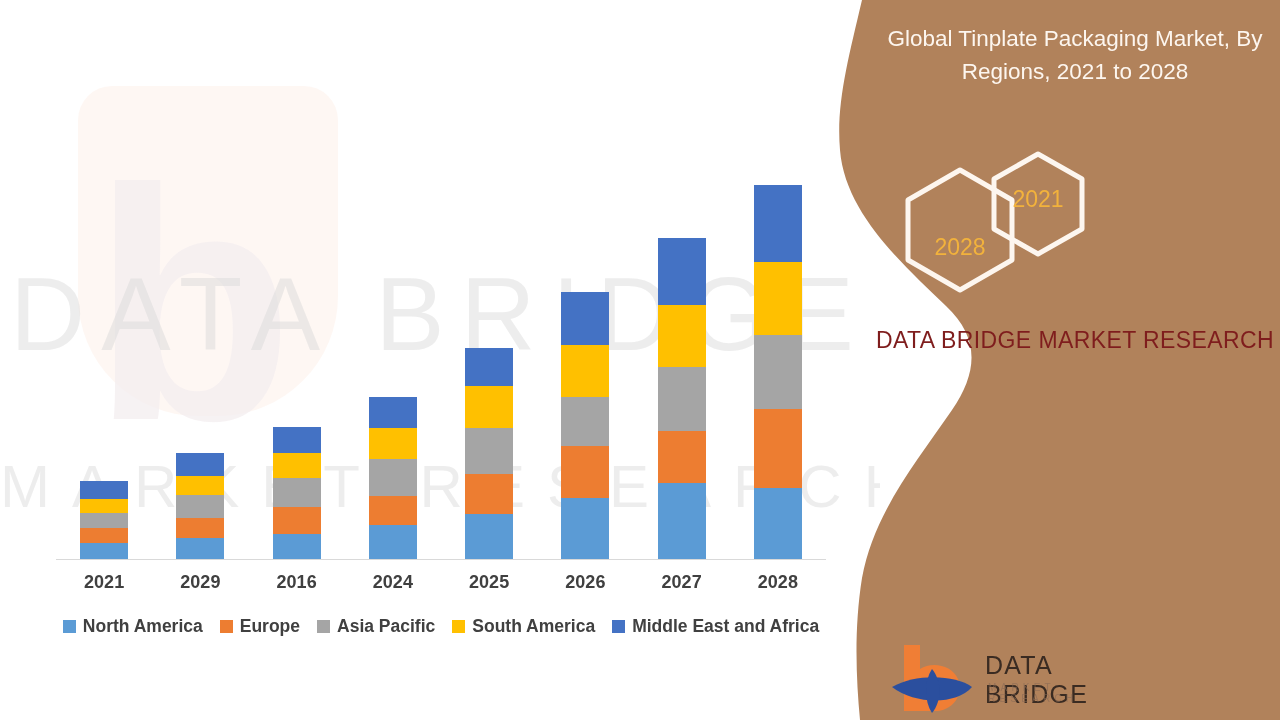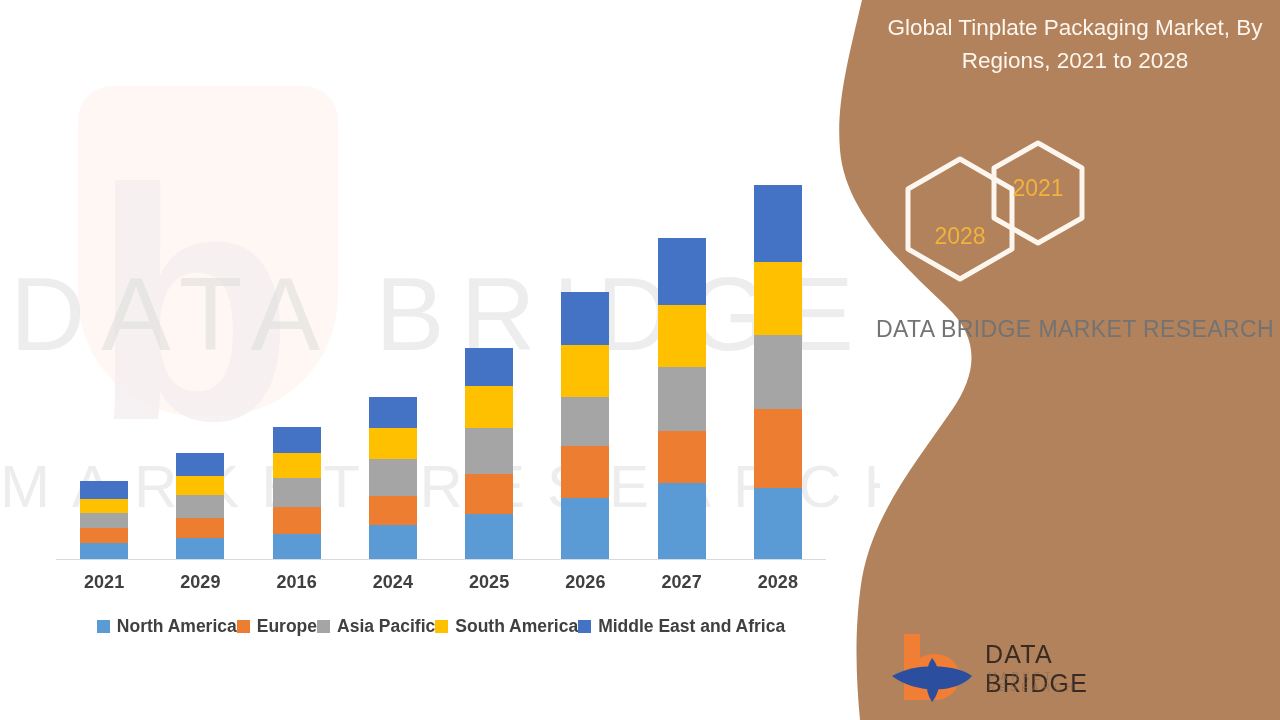--- a/index.html
+++ b/index.html
@@ -41,42 +41,42 @@
               align-items:center; justify-content:flex-end; height:100%; }
   .bar { width:48px; display:flex; flex-direction:column; }
   .seg { width:100%; }
 
   .xlabels { position:absolute; left:56px; top:572px; width:770px;
              display:flex; }
   .xlabel { flex:1; text-align:center; color:#404040; font-size:18px;
             font-weight:700; }
 
   .legend { position:absolute; left:56px; top:616px; width:770px;
-            display:flex; justify-content:center; align-items:center; }
+            display:flex; justify-content:center; align-items:center; gap:17px; }
   .legend-item { display:flex; align-items:center; gap:7px; }
   .legend-swatch { width:13px; height:13px; flex:0 0 auto; }
   .legend-label { color:#404040; font-size:17.5px; font-weight:700; white-space:nowrap; }
 
   
   .right-panel { position:absolute; left:0; top:0; width:1280px; height:720px;
                  pointer-events:none; }
   .right-fill { position:absolute; inset:0; }
 
-  .right-content { position:absolute; left:860px; top:3px; width:420px; height:560px; }
+  .right-content { position:absolute; left:860px; top:14px; width:420px; height:560px; }
 
   .panel-title { position:absolute; left:10px; top:8px; width:410px;
                  text-align:center; color:#fdf6ef; font-size:22.5px;
                  line-height:33px; font-weight:400; }
 
   .hexwrap { position:absolute; left:0px; top:128px; width:420px; height:160px; }
   .hex-label { position:absolute; color:#f2b23c; font-size:23px; font-weight:400;
                text-align:center; width:100px; }
 
   .brand-name { position:absolute; left:10px; top:308px; width:410px;
-                text-align:center; color:#737373; font-size:23px;
+                text-align:center; color:#7f1d1d; font-size:23px;
                 line-height:36px; font-weight:400; letter-spacing:.4px; }
 
   .logo { position:absolute; left:20px; top:625px; width:250px; height:80px; }
   .logo-text { position:absolute; left:105px; top:12px; color:#3a2b22;
                font-size:25px; font-weight:400; letter-spacing:1.2px; }
   .logo-sub { position:absolute; left:108px; top:43px; color:#8a6a55;
               font-size:10px; letter-spacing:4.2px; opacity:.65; }
 </style>
 </head>
 <body>

